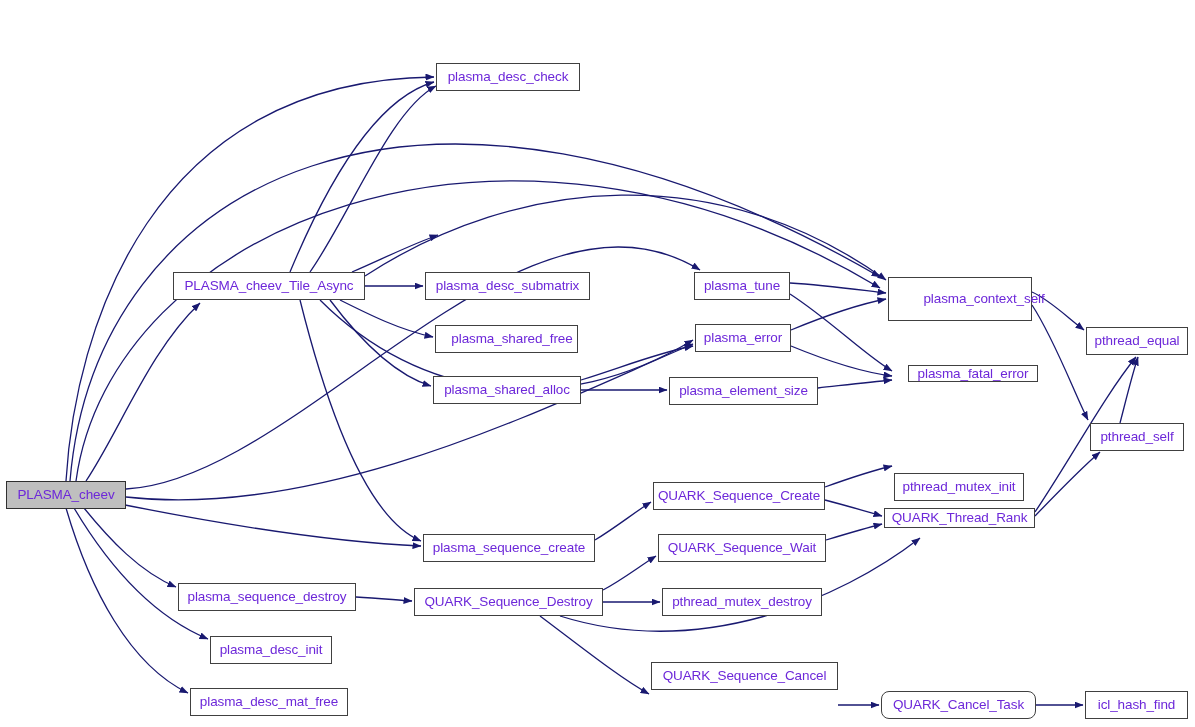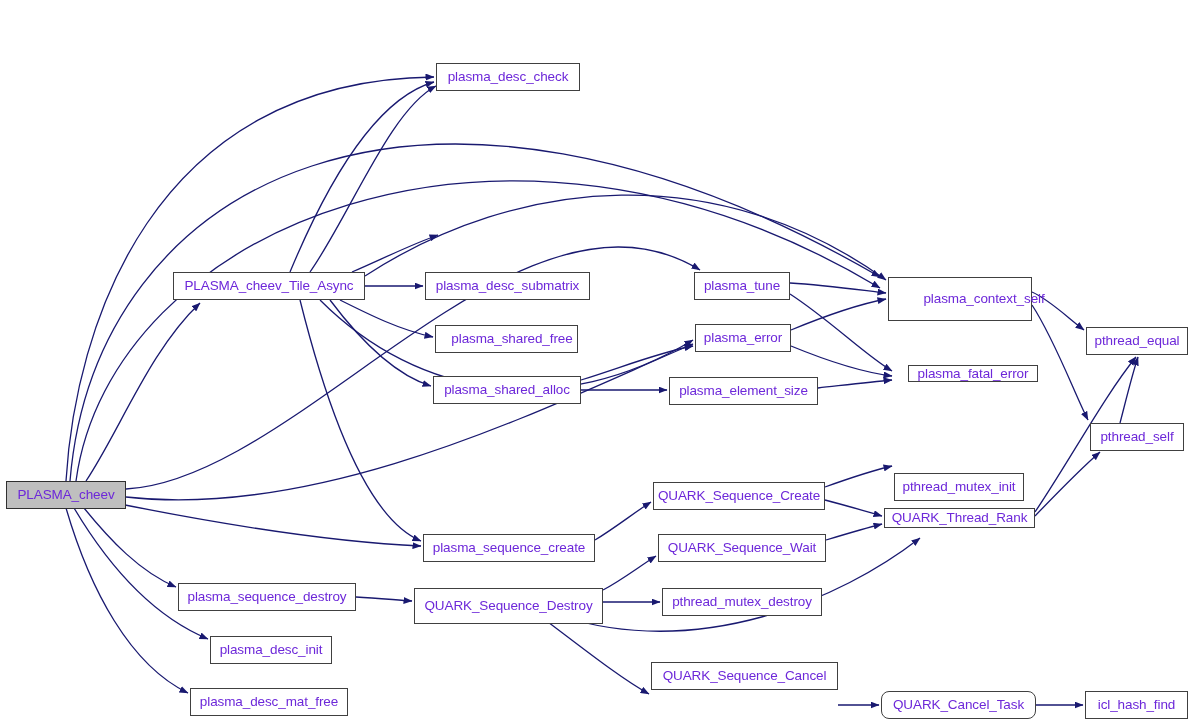--- a/index.html
+++ b/index.html
@@ -107,20 +107,20 @@
     <div class="node" style="left: 888px; top: 277px; width: 144px; height: 44px; padding-left: 48px;">plasma_context_self</div>
     <div class="node" style="left: 894px; top: 365px; width: 130px; height: 17px; margin-left: 14px;">plasma_fatal_error</div>
     <div class="node" style="left: 1086px; top: 327px; width: 102px; height: 28px;">pthread_equal</div>
     <div class="node" style="left: 1090px; top: 423px; width: 94px; height: 28px;">pthread_self</div>
     <div class="node" style="left: 894px; top: 441px; width: 130px; height: 28px; margin-top: 32px;">pthread_mutex_init</div>
     <div class="node" style="left: 653px; top: 482px; width: 172px; height: 28px;">QUARK_Sequence_Create</div>
     <div class="node" style="left: 884px; top: 508px; width: 151px; height: 20px;">QUARK_Thread_Rank</div>
     <div class="node" style="left: 658px; top: 534px; width: 168px; height: 28px;">QUARK_Sequence_Wait</div>
     <div class="node" style="left: 423px; top: 534px; width: 172px; height: 28px;">plasma_sequence_create</div>
     <div class="node" style="left: 178px; top: 583px; width: 178px; height: 28px;">plasma_sequence_destroy</div>
-    <div class="node" style="left: 414px; top: 588px; width: 189px; height: 36px;">QUARK_Sequence_Destroy</div>
+    <div class="node" style="left: 414px; top: 588px; width: 189px; height: 28px;">QUARK_Sequence_Destroy</div>
     <div class="node" style="left: 662px; top: 588px; width: 160px; height: 28px;">pthread_mutex_destroy</div>
     <div class="node" style="left: 210px; top: 636px; width: 122px; height: 28px;">plasma_desc_init</div>
     <div class="node" style="left: 190px; top: 688px; width: 158px; height: 28px;">plasma_desc_mat_free</div>
     <div class="node" style="left: 651px; top: 662px; width: 187px; height: 28px;">QUARK_Sequence_Cancel</div>
     <div class="node" style="left: 881px; top: 691px; width: 155px; height: 28px; border-radius: 8px;">QUARK_Cancel_Task</div>
     <div class="node" style="left: 1085px; top: 691px; width: 103px; height: 28px;">icl_hash_find</div>
   </div>
 
 </body></html>

